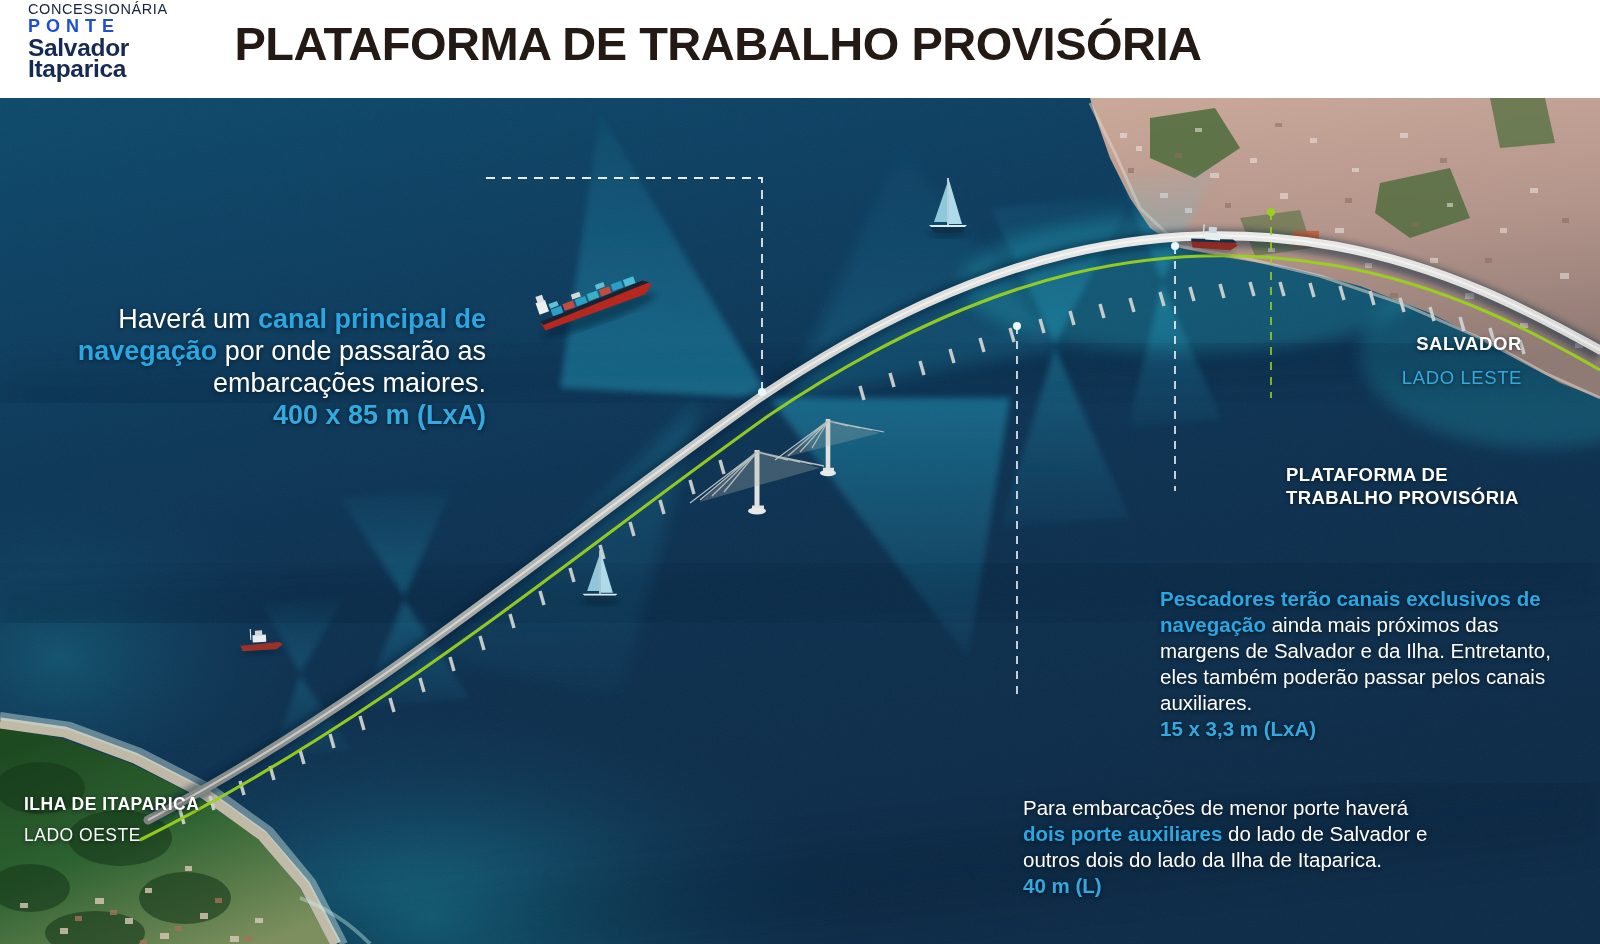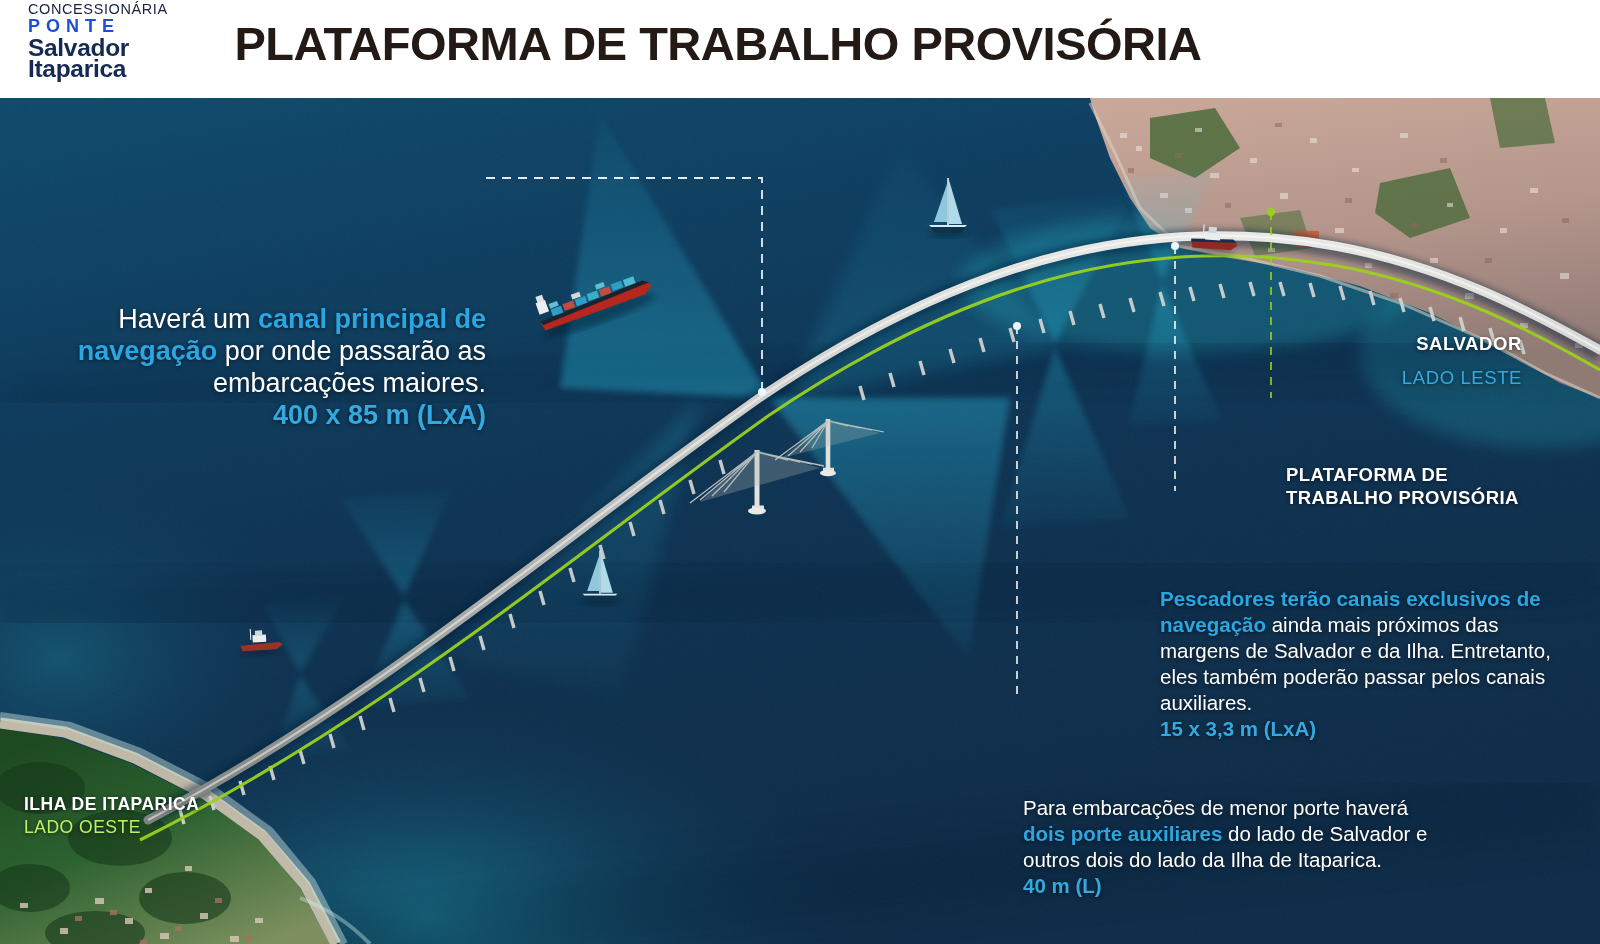--- a/index.html
+++ b/index.html
@@ -39,21 +39,21 @@
       color:#fff;line-height:1.25;letter-spacing:.4px;text-shadow:0 1px 4px rgba(0,0,0,.6);}
 
   #blk-pesc{left:1160px;top:488px;width:400px;font-size:20.5px;line-height:1.27;}
   #blk-pesc .dim{color:#34a9e0;font-weight:700;}
 
   #blk-aux{left:1023px;top:697px;width:430px;font-size:20.5px;line-height:1.27;}
   #blk-aux .dim{color:#34a9e0;font-weight:700;}
 
   #lbl-ilha{position:absolute;left:24px;top:696px;text-shadow:0 1px 4px rgba(0,0,0,.6);}
   #lbl-ilha .t1{font-size:17.5px;font-weight:700;color:#fff;letter-spacing:.5px;}
-  #lbl-ilha .t2{font-size:17.5px;font-weight:400;color:#bef264;letter-spacing:.5px;margin-top:2px;}
+  #lbl-ilha .t2{font-size:17.5px;font-weight:400;color:#ffffff;letter-spacing:.5px;margin-top:10px;}
 </style>
 </head>
 <body>
 
 <div id="page">
 
   <div id="header">
     <div id="logo">
       <div class="concess">CONCESSIONÁRIA</div>
       <div class="ponte">PONTE</div>

